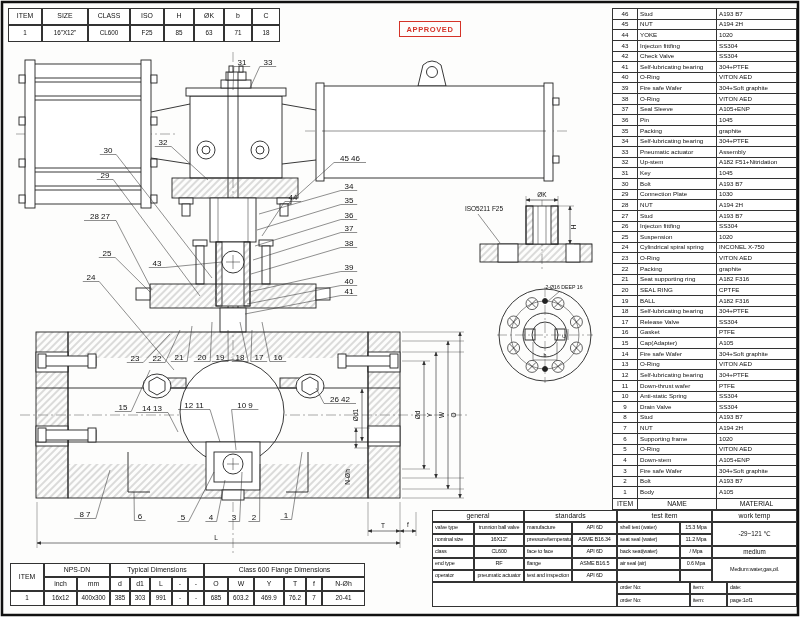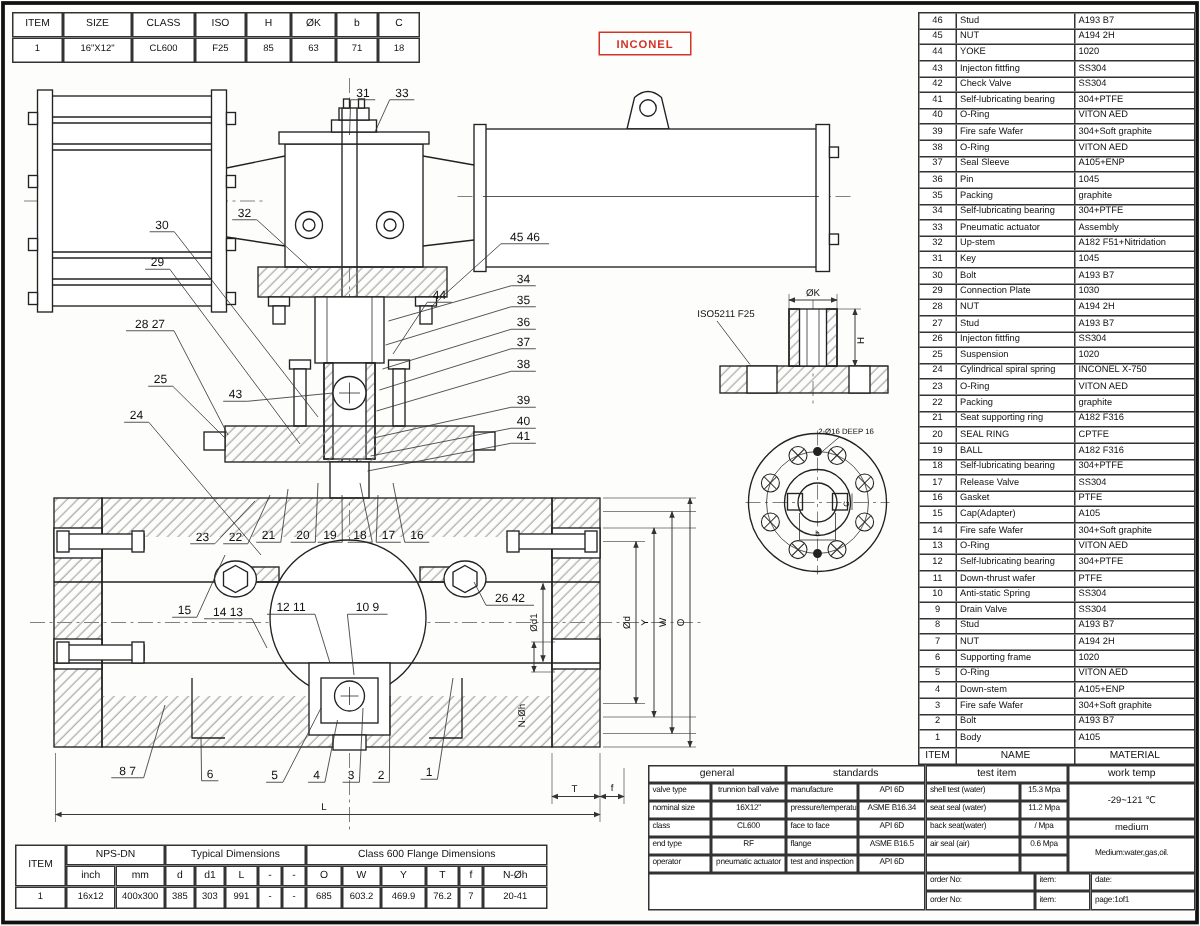--- a/index.html
+++ b/index.html
@@ -375,21 +375,21 @@
       <div class="tc " style="left: 0px; top: 17px; width: 34px; height: 17px;">1</div>
       <div class="tc " style="left: 34px; top: 17px; width: 46px; height: 17px;">16"X12"</div>
       <div class="tc " style="left: 80px; top: 17px; width: 42px; height: 17px;">CL600</div>
       <div class="tc " style="left: 122px; top: 17px; width: 34px; height: 17px;">F25</div>
       <div class="tc " style="left: 156px; top: 17px; width: 30px; height: 17px;">85</div>
       <div class="tc " style="left: 186px; top: 17px; width: 30px; height: 17px;">63</div>
       <div class="tc " style="left: 216px; top: 17px; width: 28px; height: 17px;">71</div>
       <div class="tc " style="left: 244px; top: 17px; width: 28px; height: 17px;">18</div>
     </div>
 
-  <div id="approved">INCONEL</div>
+  <div id="approved">APPROVED</div>
 
   <div id="parts-list">
     <div id="parts-rows">
         <div class="prow">
           <div class="pc p0">46</div>
           <div class="pc p1">Stud</div>
           <div class="pc p2">A193 B7</div>
         </div>
         <div class="prow">
           <div class="pc p0">45</div>

